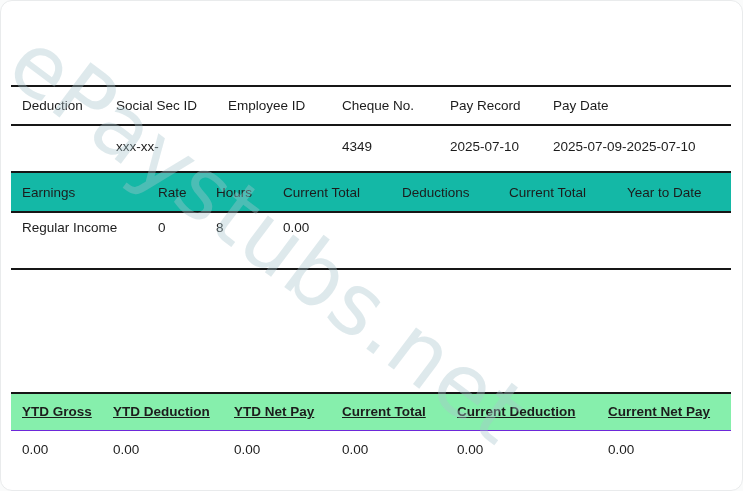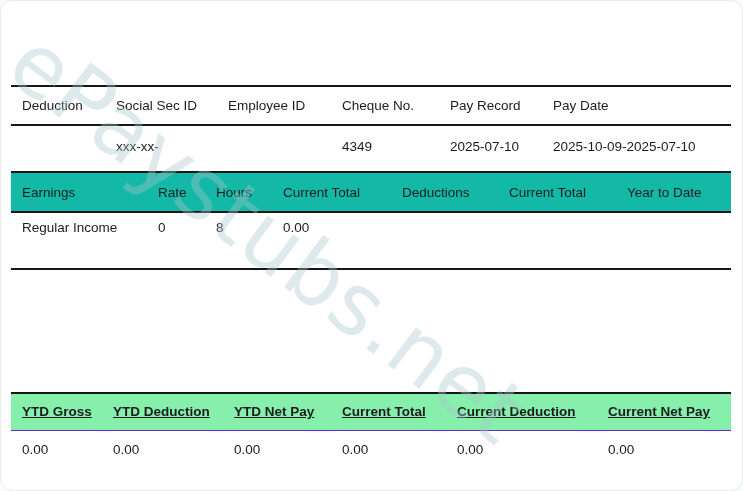--- a/index.html
+++ b/index.html
@@ -118,21 +118,21 @@
         <th>Pay Date</th>
       </tr>
     </thead>
     <tbody>
       <tr>
         <td></td>
         <td>xxx-xx-</td>
         <td></td>
         <td>4349</td>
         <td>2025-07-10</td>
-        <td>2025-10-09-2025-07-10</td>
+        <td>2025-07-09-2025-07-10</td>
       </tr>
     </tbody>
   </table>
 
   <table class="earnings-table">
     <colgroup>
       <col style="width:136px">
         <col style="width:58px">
         <col style="width:67px">
         <col style="width:119px">

